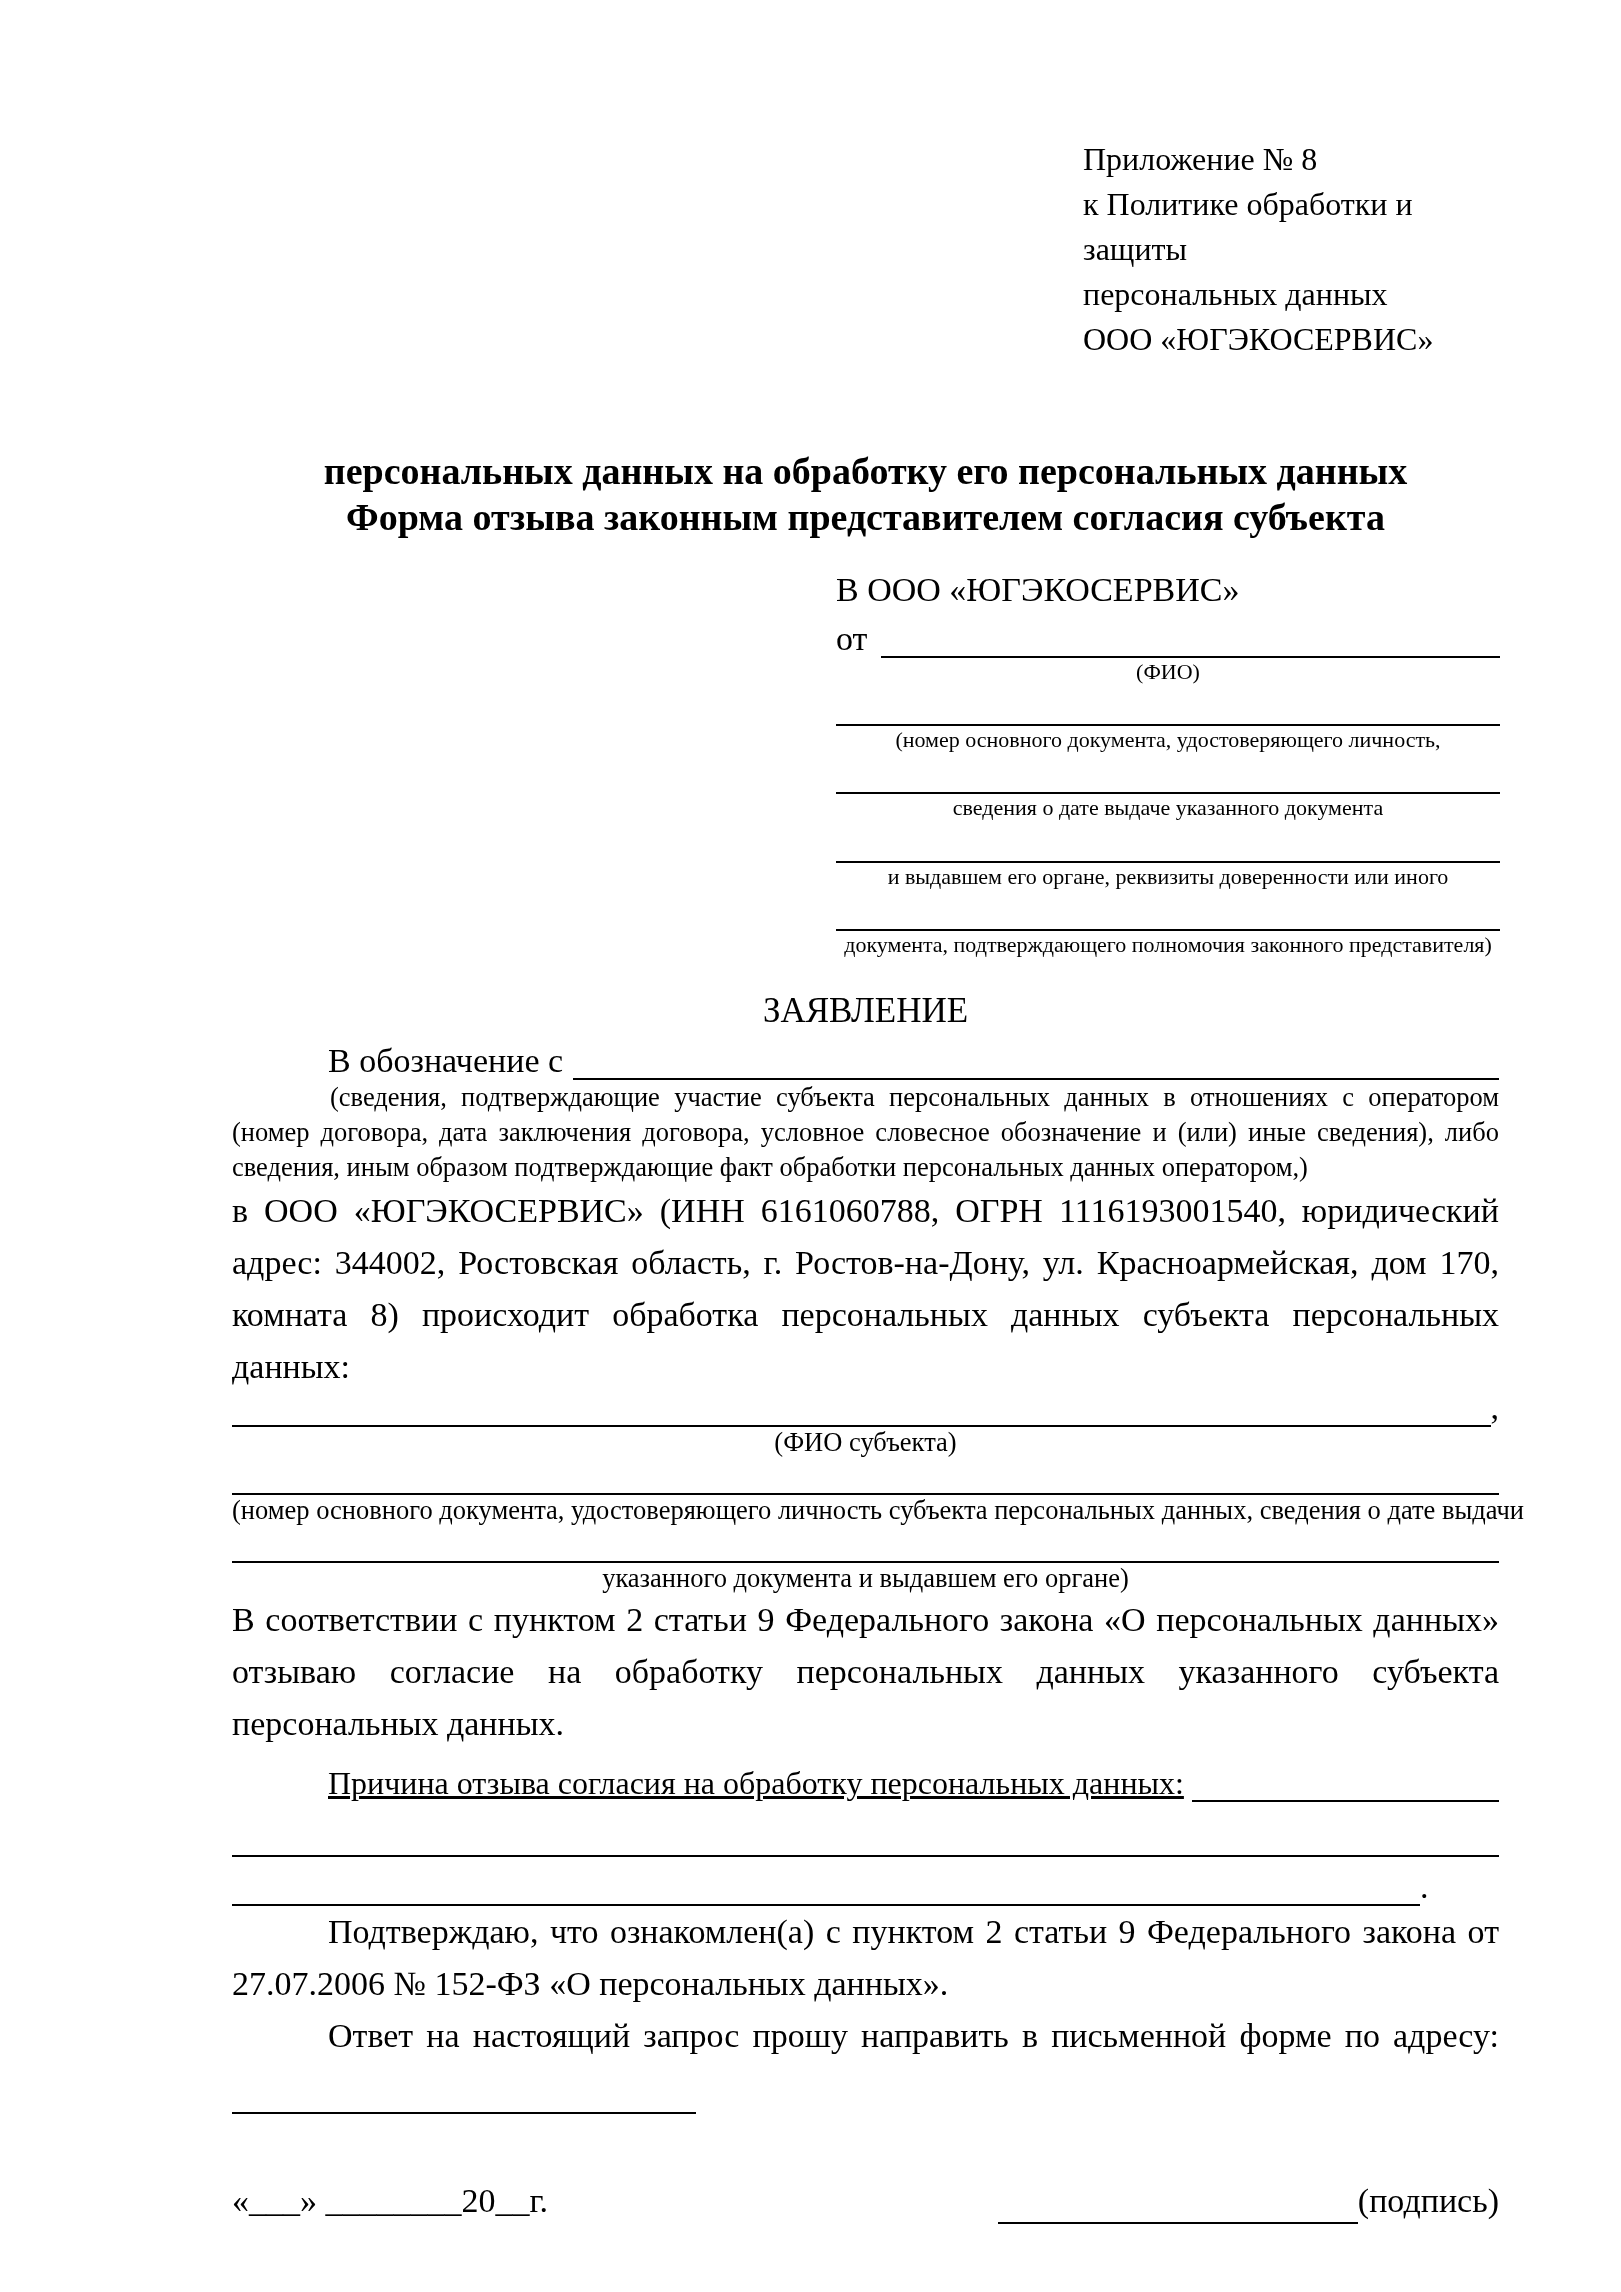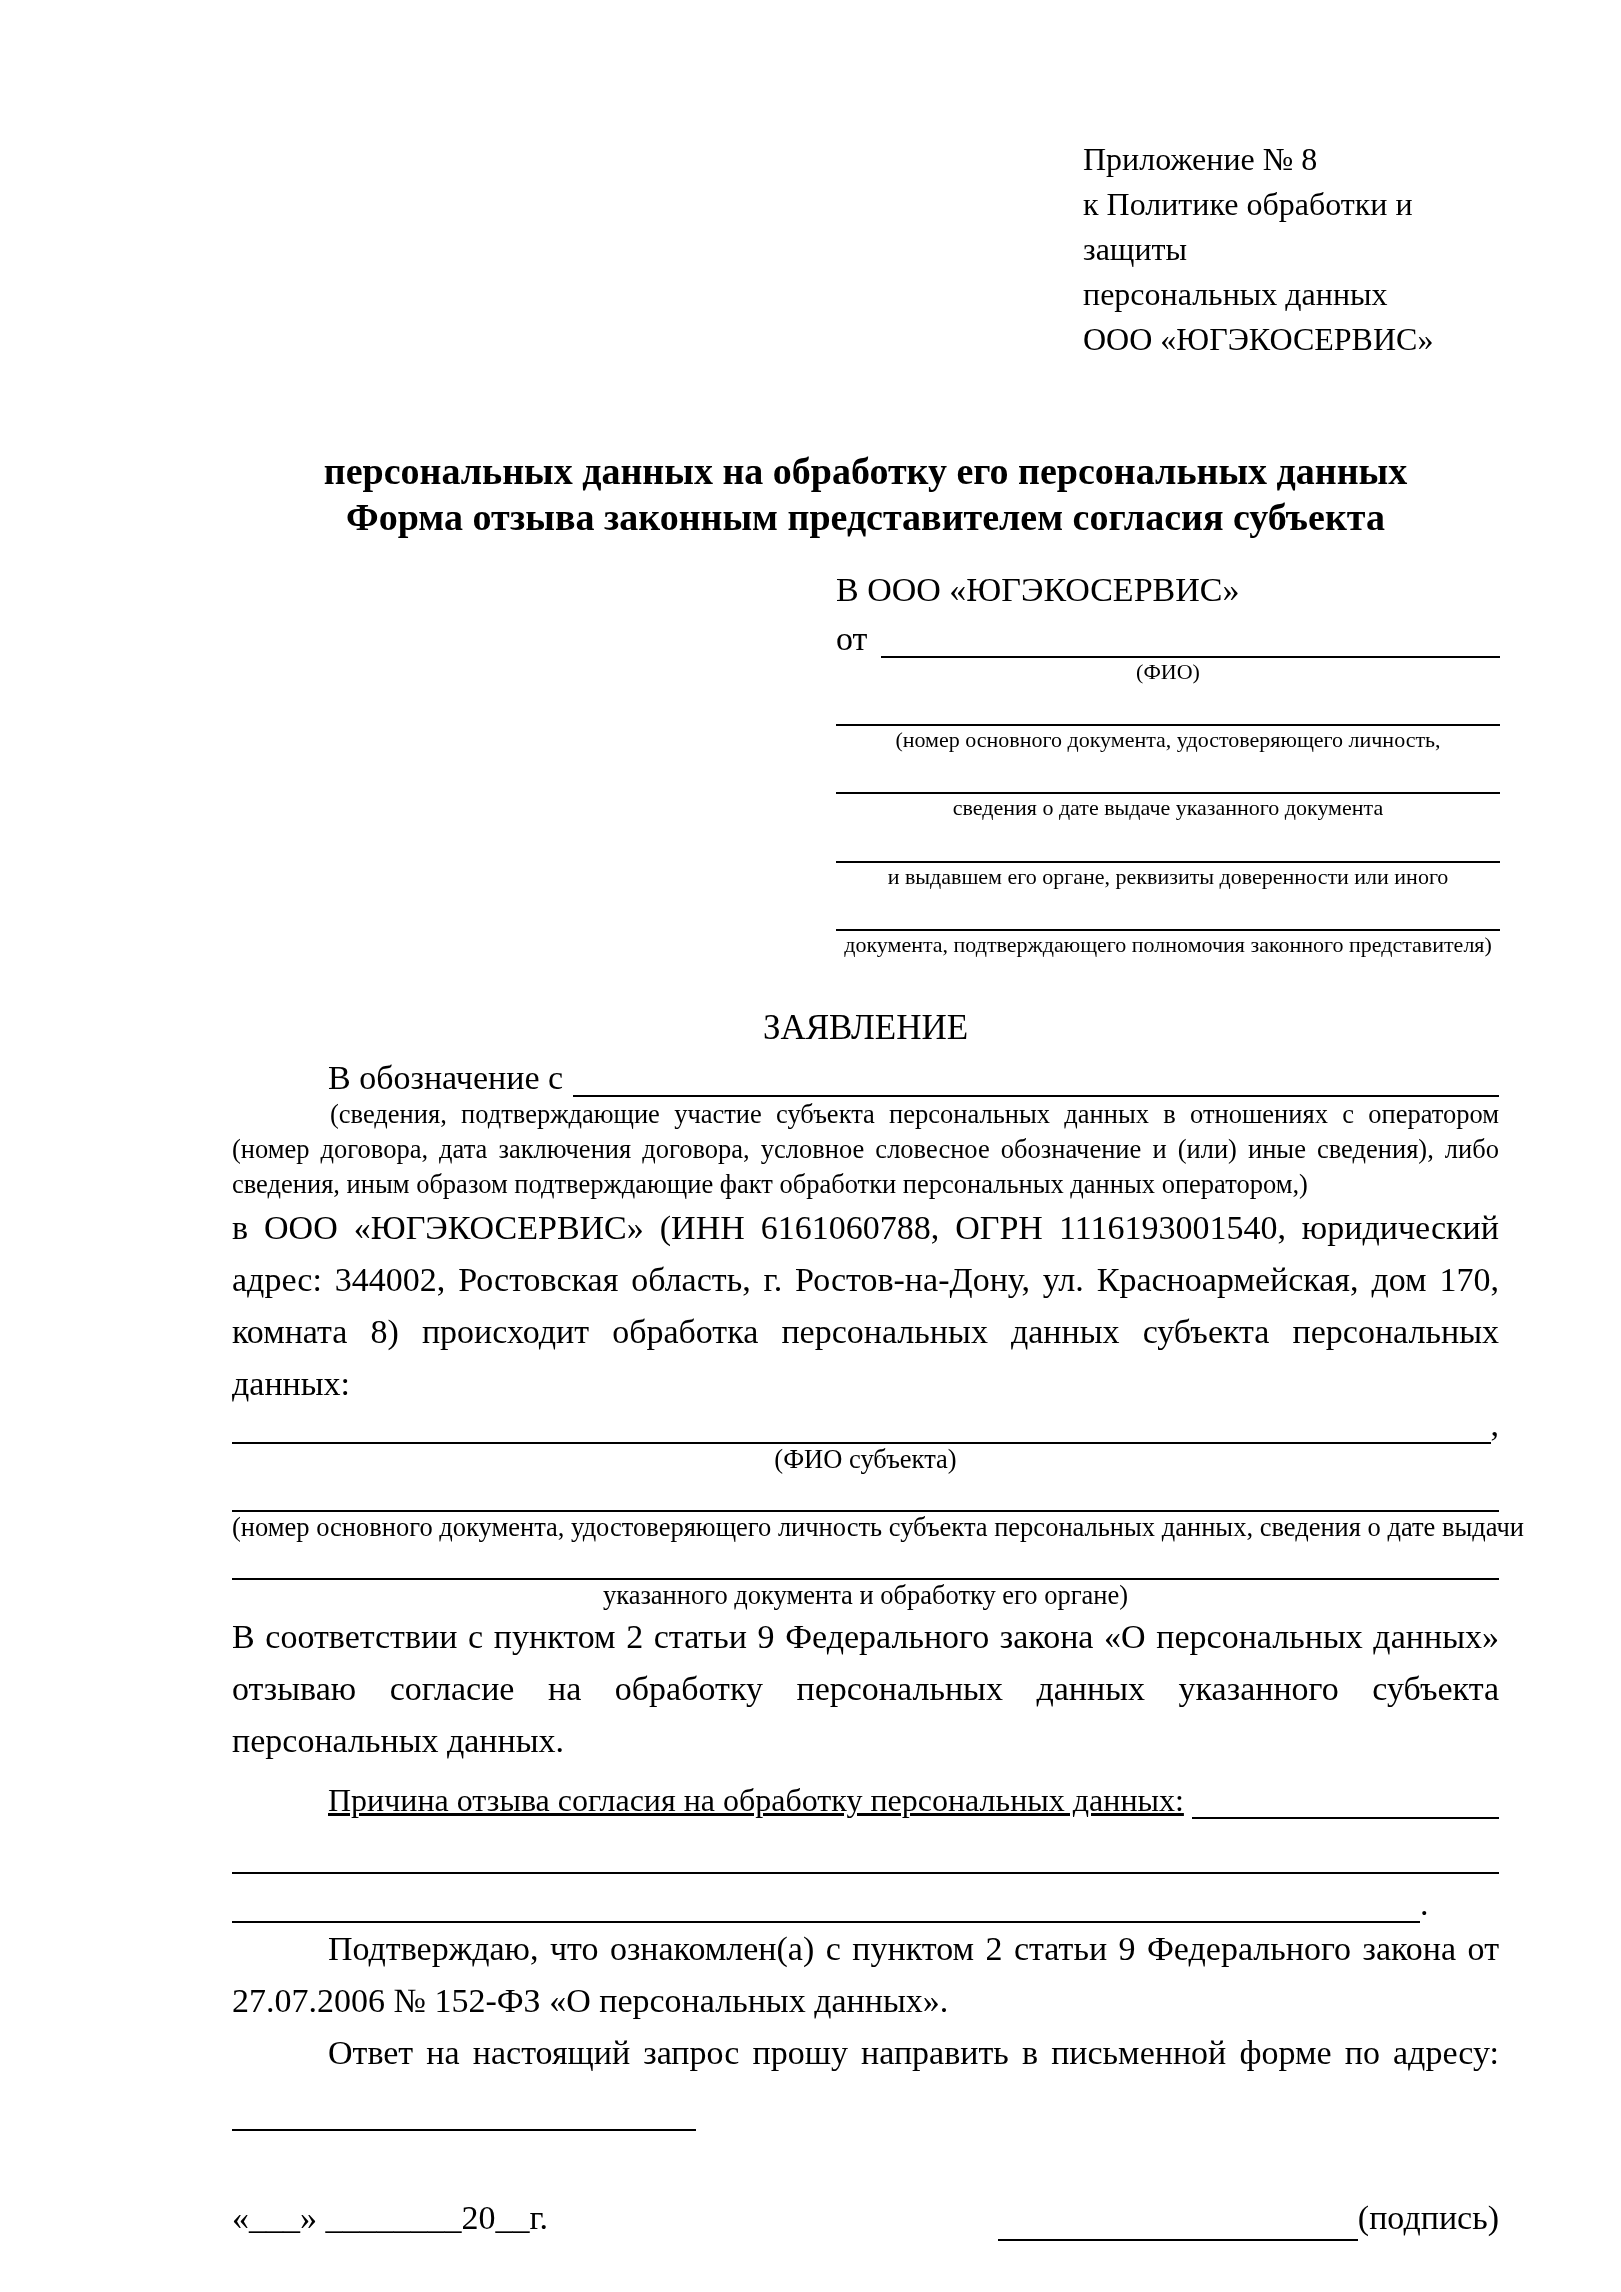--- a/index.html
+++ b/index.html
@@ -20,21 +20,21 @@
   
   .addressee { margin-top: 25.5px; margin-left: 604px; width: 664px; font-size: 34px; }
   .addr-org { line-height: 47px; }
   .flexline { display: flex; align-items: flex-end; }
   .from-row { height: 45px; }
   .from-row .label { padding-right: 13.7px; text-align: center; }
   .fill { flex: 1 1 auto; border-bottom: 2.9px solid #000; }
   .cap { font-size: 22px; line-height: 27.4px; text-align: center; white-space: nowrap; }
   .blank { height: 39px; border-bottom: 2.9px solid #000; }
   
-  .heading { margin-top: 46px; text-align: center; font-size: 35px; line-height: 45px; }
+  .heading { margin-top: 29px; text-align: center; font-size: 35px; line-height: 45px; }
   .intro { height: 47px; font-size: 34px; }
   .intro .label { margin-left: 96px; padding-right: 9.8px; }
   .smallnote { font-size: 26.5px; line-height: 35px; text-align: justify; text-indent: 98px; }
   .para { margin: 0; font-size: 34px; line-height: 52px; text-align: justify; }
   .indent { text-indent: 96px; }
   .justify-last { text-align-last: justify; }
   .comma-row { height: 31px; font-size: 34px; margin-top: 3.9px; }
   .bigcap { font-size: 26.5px; line-height: 31px; text-align: center; white-space: nowrap; }
   .blank2 { height: 35px; border-bottom: 2.9px solid #000; }
   .reason-row { height: 52px; font-size: 32px; text-decoration: underline; }
@@ -96,21 +96,21 @@
   <div class="flexline comma-row">
     <span class="fill"></span>
     <span>,</span>
   </div>
   <div class="bigcap">(ФИО субъекта)</div>
 
   <div class="blank2"></div>
   <div class="bigcap">(номер основного документа, удостоверяющего личность субъекта персональных данных, сведения о дате выдачи</div>
 
   <div class="blank2"></div>
-  <div class="bigcap">указанного документа и обработку его органе)</div>
+  <div class="bigcap">указанного документа и выдавшем его органе)</div>
 
   <p class="para">В соответствии с пунктом 2 статьи 9 Федерального закона «О персональных данных» отзываю согласие на обработку персональных данных указанного субъекта персональных данных.</p>
 
   <div class="flexline reason-row">
     <span class="label">Причина отзыва согласия на обработку персональных данных:</span>
     <span class="fill"></span>
   </div>
   <div class="blank-row"></div>
   <div class="flexline dot-row">
     <span class="ufix-dot"></span>

